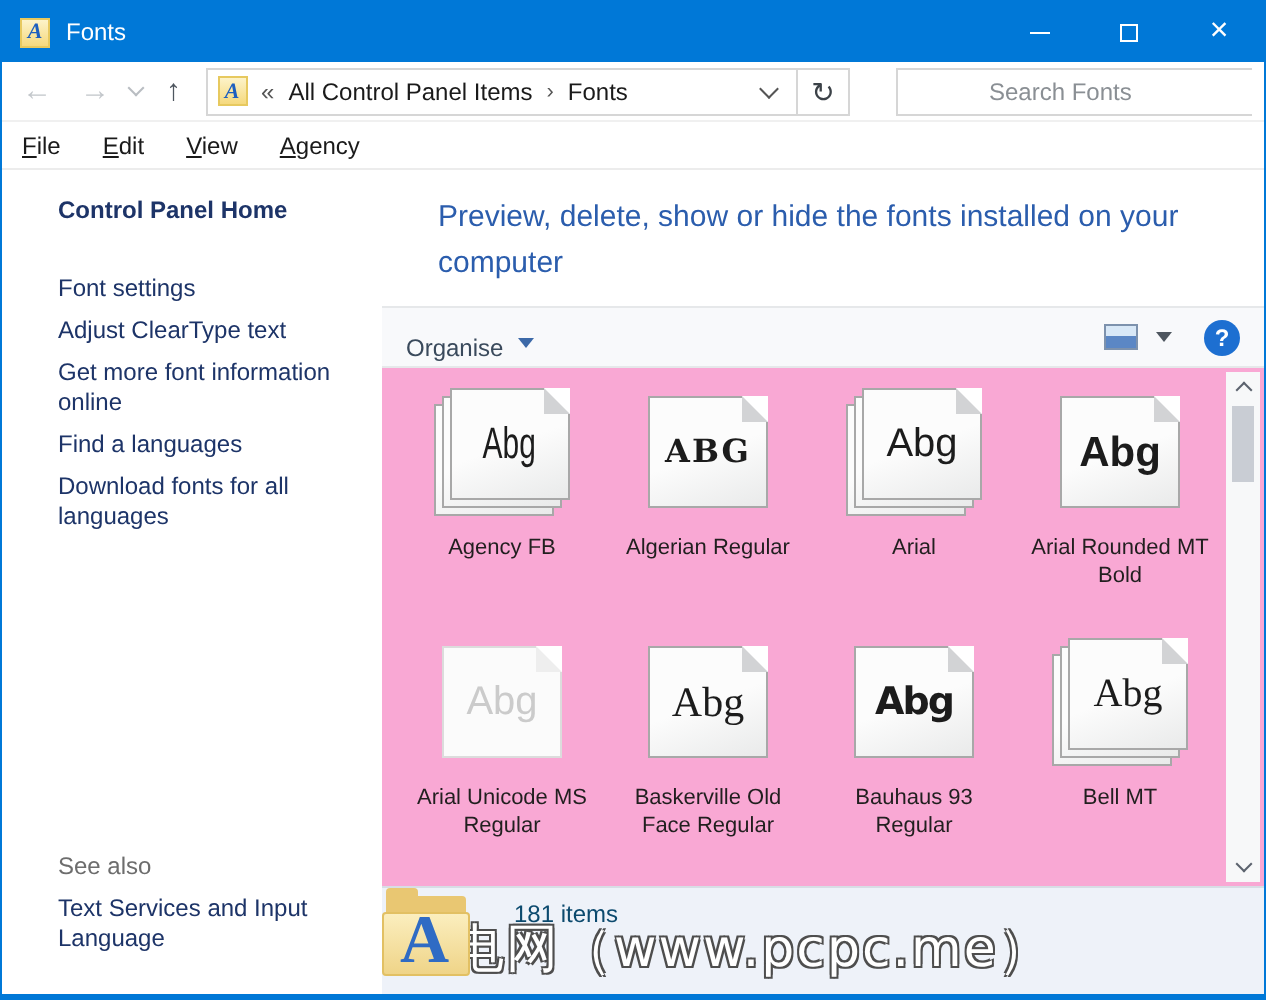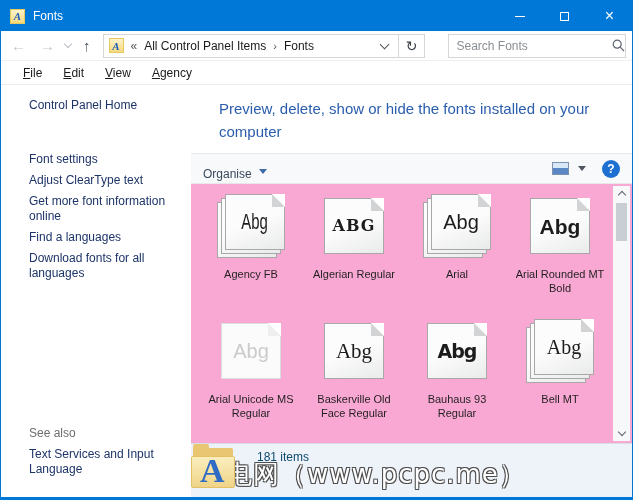--- a/index.html
+++ b/index.html
@@ -36,37 +36,37 @@
                font-size:11px; flex:none; }
   .crumb-prefix { color:#555; margin-left:7px; font-size:12px; }
   .crumb { margin-left:7px; white-space:nowrap; }
   .crumb-sep { color:#555; margin-left:7px; font-size:11px; }
   .addr-spacer { flex:1; }
   .addr-chevron { width:7px; height:7px; border-left:1px solid #555; border-bottom:1px solid #555;
                   transform:rotate(-45deg); margin-right:10px; margin-top:-3px; }
   .refresh-btn { width:27px; height:24px; border-left:1px solid #d6d6d6; display:flex; align-items:center;
                  justify-content:center; color:#3c4248; font-size:14px; margin-right:-1px; }
   .searchbox { margin-left:23px; width:178px; height:24px; border:1px solid #d6d6d6; background:#fff;
-               display:flex; align-items:center; }
+               display:flex; align-items:flex-start;padding-left:38px; }
   .searchbox input { border:none; outline:none; flex:1; height:100%; padding-left:8px; font-size:12px;
                      font-family:"Liberation Sans",sans-serif; color:#333; }
   .searchbox input::placeholder { color:#8a8f94; }
   .search-glyph { margin-right:8px; flex:none; }
 
   
-  .menubar { height:24px; background:#fff; display:flex; align-items:center; padding-left:22px;
+  .menubar { height:24px; background:#fff; display:flex; align-items:center; padding-left:10px;
              border-bottom:1px solid #ececec; flex:none; }
   .menu-item { display:inline-block; font-size:12px; color:#1a1a1a; margin-right:21px; }
   .menu-item::first-letter { text-decoration:underline; }
 
   
   .body { flex:1; display:flex; min-height:0; }
   .sidebar { width:190px; flex:none; display:flex; flex-direction:column; padding:13px 8px 14px 28px; }
   .side-link { font-size:12px; line-height:15px; color:#1d3468; margin-bottom:6px; }
-  .side-link.first { margin-bottom:39px; }
+  .side-link.first { margin-bottom:24px;font-weight:bold; }
   .side-spacer { flex:1; }
   .see-also { font-size:12px; color:#6d6d6d; margin-bottom:7px; }
 
   .main { flex:1; display:flex; flex-direction:column; min-width:0; position:relative; }
   .heading { color:#2b5dad; font-size:15px; line-height:23px; margin:12px 30px 0 28px; height:56px; }
 
   .toolbar { height:31px; background:#f8f9fb; border-top:1px solid #e6e8ea; border-bottom:1px solid #e6e8ea;
              display:flex; align-items:center; padding:0 12px; flex:none; }
   .organise { display:flex; align-items:flex-start; font-size:12px; color:#3a4a5c;margin-top:11px; }
   .organise-arrow { width:0; height:0; border-left:4px solid transparent; border-right:4px solid transparent;

